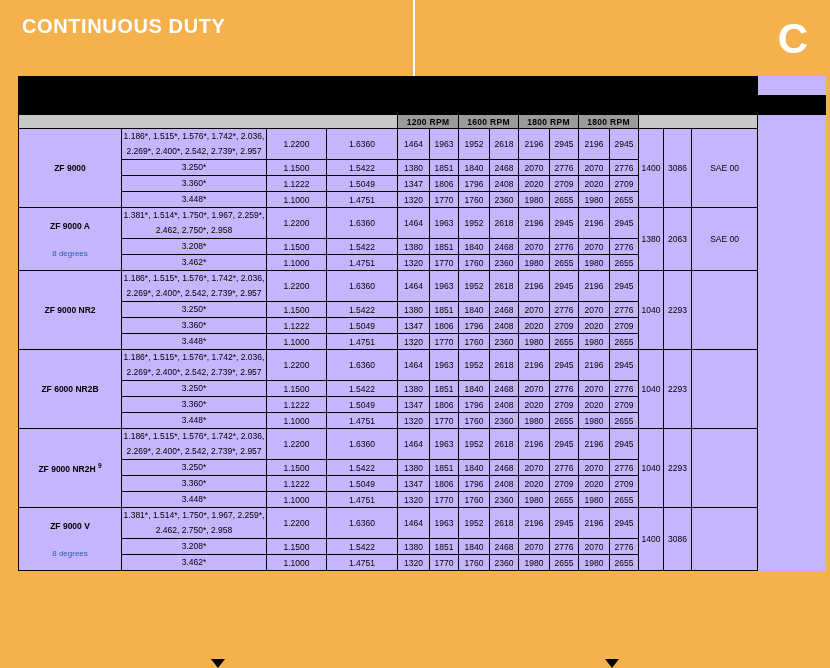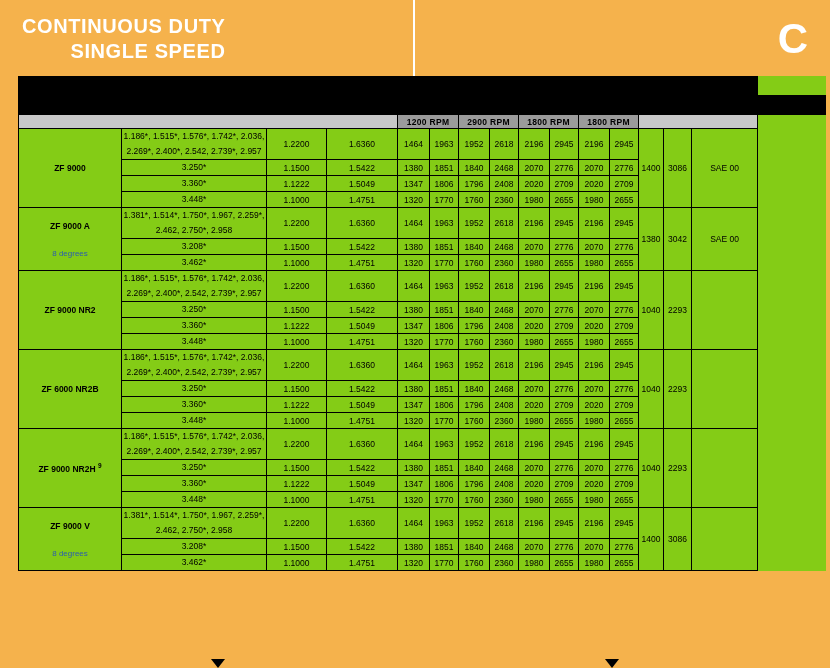--- a/index.html
+++ b/index.html
@@ -9,34 +9,34 @@
     font-family:"Liberation Sans", sans-serif;
     overflow:hidden;
   }
   .page{position:relative;width:830px;height:668px;}
 
   
   .header{position:relative;height:76px;}
   .header-title{
     position:absolute;left:22px;top:14px;
     color:#ffffff;font-weight:bold;font-size:20px;
-    line-height:25px;letter-spacing:.6px;text-align:right;
+    line-height:25px;letter-spacing:.6px;
   }
   .header-rule{
     position:absolute;left:413px;top:0;width:2px;height:76px;background:#ffffff;
   }
   .tab-letter{
     position:absolute;right:22px;top:18px;
     color:#ffffff;font-weight:bold;font-size:42px;line-height:42px;
   }
 
   
   .table-wrap{position:absolute;left:18px;top:76px;width:794px;}
   table.main{
-    border-collapse:collapse;width:808px;background:#84cc16;
+    border-collapse:collapse;width:808px;background:#c4b5fd;
     table-layout:fixed;
   }
   table.main th,table.main td{
     border:1px solid #000;
     padding:0;
     font-size:8.5px;
     color:#000;
     text-align:center;
     vertical-align:middle;
   }
@@ -80,21 +80,20 @@
   }
 </style>
 </head>
 <body>
 
 <div class="page">
 
   <div class="header">
     <div class="header-title">
       <span>CONTINUOUS DUTY</span><br>
-      <span>SINGLE SPEED</span>
     </div>
     <div class="header-rule"></div>
     <div class="tab-letter">C</div>
   </div>
 
   <div class="table-wrap">
     <table class="main">
       <colgroup>
         <col style="width:103px">
         <col style="width:145px">
@@ -132,21 +131,21 @@
           <th>KW</th>
           <th>HP</th>
           <th>KW</th>
           <th>HP</th>
           <th>KG</th>
           <th>LB</th>
         </tr>
         <tr class="rpmrow">
           <th class="blank" colspan="4"></th>
           <th colspan="2">1200 RPM</th>
-          <th colspan="2">2900 RPM</th>
+          <th colspan="2">1600 RPM</th>
           <th colspan="2">1800 RPM</th>
           <th colspan="2">1800 RPM</th>
           <th class="blank" colspan="3"></th>
         </tr>
       </thead>
       <tbody id="tbody">
           <tr class="grp-top">
             <td class="product" rowspan="4">ZF 9000</td>
             <td class="ratios">1.186*, 1.515*, 1.576*, 1.742*, 2.036, 2.269*, 2.400*, 2.542, 2.739*, 2.957</td>
             <td class="num">1.2200</td>
@@ -209,21 +208,21 @@
             <td class="num">1.6360</td>
             <td class="num">1464</td>
             <td class="num">1963</td>
             <td class="num">1952</td>
             <td class="num">2618</td>
             <td class="num">2196</td>
             <td class="num">2945</td>
             <td class="num">2196</td>
             <td class="num">2945</td>
             <td class="wt" rowspan="3">1380</td>
-            <td class="wt" rowspan="3">3042</td>
+            <td class="wt" rowspan="3">2063</td>
             <td class="notes" rowspan="3">SAE 00</td>
           </tr>
           <tr>
             <td class="ratios">3.208*</td>
             <td class="num">1.1500</td>
             <td class="num">1.5422</td>
             <td class="num">1380</td>
             <td class="num">1851</td>
             <td class="num">1840</td>
             <td class="num">2468</td>

